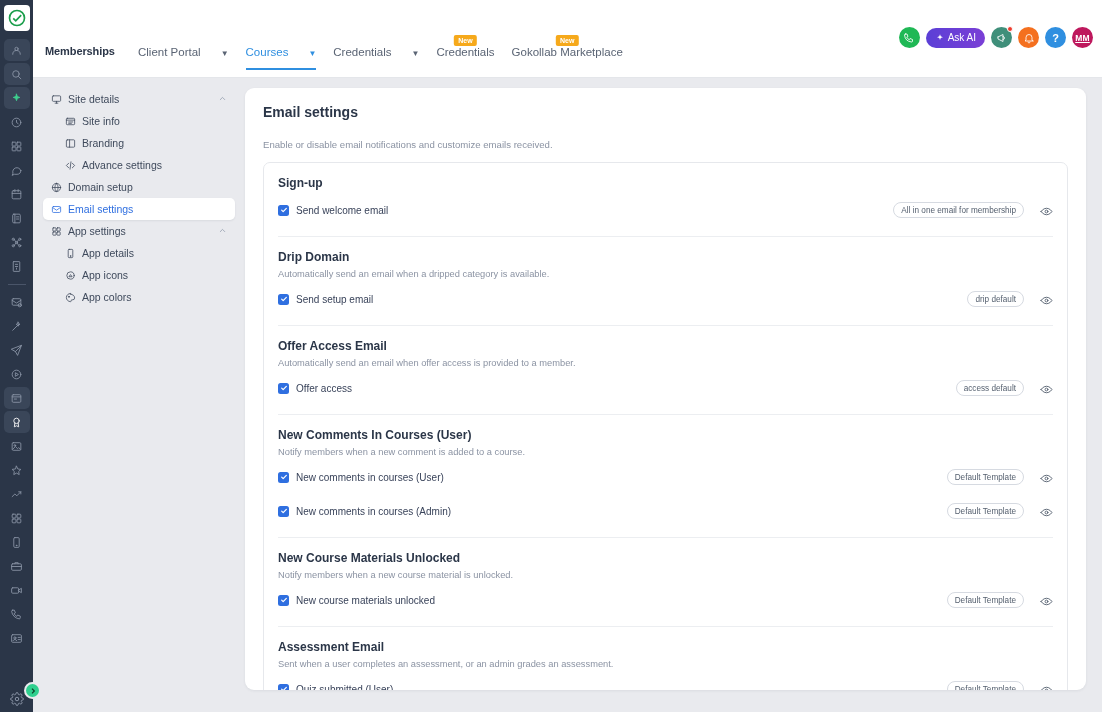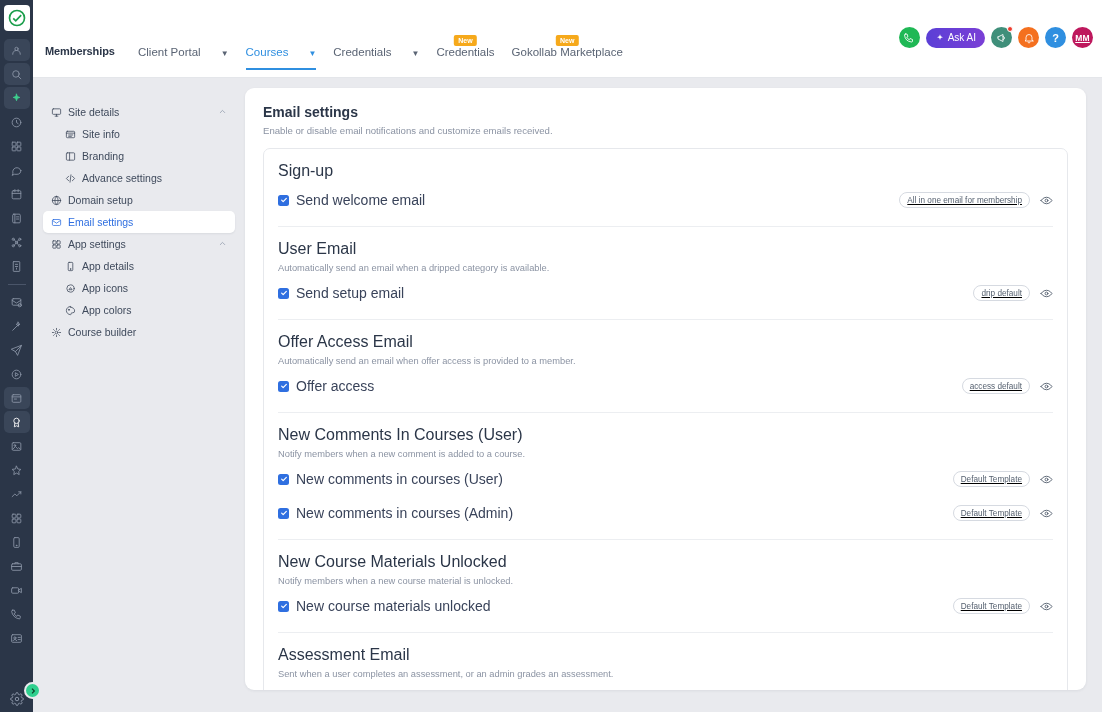--- a/index.html
+++ b/index.html
@@ -107,21 +107,20 @@
     background: #ef3b2d; border: 1.2px solid #fff;
   }
 
   
   .body { display: flex; height: 634px; }
 
   
   .leftnav {
     width: 212px; flex: 0 0 212px;
     padding: 10px 10px 0 10px;
-    margin-top: 13px;
   }
   .ln-row {
     display: flex; align-items: center;
     height: 22px; padding: 0 8px;
     border-radius: 5px; font-size: 10.5px; color: #3f4a5c;
     gap: 6px; position: relative;
   }
   .ln-row.active {
     background: #ffffff; color: #2f6fe0; font-weight: normal;
     box-shadow: 0 1px 2px rgba(30,40,60,.08);
@@ -134,44 +133,44 @@
   
   .main { flex: 1; padding: 10px 16px 0 0; }
   .card {
     background: #ffffff; border-radius: 9px;
     height: 602px;
     padding: 16px 18px 0 18px;
     box-shadow: 0 1px 3px rgba(30,40,60,.07);
     overflow: hidden;
   }
   .page-title { font-size: 14px; font-weight: bold; color: #2b3648; }
-  .page-sub { font-size: 9.6px; color: #8b93a3; margin-top: 5px; }
+  .page-sub { font-size: 9.6px; color: #8b93a3; margin-top: 19px; }
 
   .panel {
     margin-top: 12px;
     border: 1px solid #e6e8ec; border-radius: 7px;
     padding: 0 14px;
   }
   .section { padding: 13px 0 4px 0; border-bottom: 1px solid #eceef1; }
   .section:last-child { border-bottom: none; }
-  .sec-title { font-size: 16px; font-weight: normal; color: #2b3648; }
+  .sec-title { font-size: 12px; font-weight: bold; color: #2b3648; }
   .sec-desc { font-size: 9.3px; color: #8b93a3; margin-top: 5px; }
 
   .opt {
     display: flex; align-items: center;
     height: 28px; margin-top: 6px;
   }
   .chk {
     width: 11px; height: 11px; border-radius: 2.5px;
     background: #2f6fe0; flex: 0 0 11px;
     display: flex; align-items: center; justify-content: center;
     margin-right: 7px;
   }
-  .opt-label { font-size: 14px; color: #39435a; }
-  .opt-right { margin-left: auto; display: flex; align-items: center; gap: 10px; text-decoration: underline; }
+  .opt-label { font-size: 10px; color: #39435a; }
+  .opt-right { margin-left: auto; display: flex; align-items: flex-end; gap: 16px; }
   .tag {
     border: 1px solid #d6dae1; border-radius: 10px;
     padding: 2.5px 7px; font-size: 8.2px; color: #55606f;
     white-space: nowrap; background:#fff;
   }
   .eye { width: 13px; height: 13px; color: #55606f; display:flex; align-items:center; justify-content:center; }
   .opt:last-child { margin-bottom: 8px; }
 </style>
 </head>
 <body>
@@ -519,29 +518,20 @@
           </div>
           <div class="ln-row child">
             <span class="ln-ico">
               <svg width="11" height="11" viewBox="0 0 24 24" fill="none" stroke="currentColor" stroke-width="1.7" stroke-linecap="round" stroke-linejoin="round">
                 <path d="M12 3a9 9 0 1 0 0 18c1 0 2-1 1.5-2s.5-2 1.5-2h2a4 4 0 0 0 4-4c0-5-4-8-9-8z"></path>
                 <circle cx="8.5" cy="10.5" r="1" fill="currentColor"></circle>
               </svg>
             </span>
             <span class="ln-label">App colors</span>
           </div>
-          <div class="ln-row">
-            <span class="ln-ico">
-              <svg width="11" height="11" viewBox="0 0 24 24" fill="none" stroke="currentColor" stroke-width="1.7" stroke-linecap="round" stroke-linejoin="round">
-                <circle cx="12" cy="12" r="3"></circle>
-                <path d="M12 3v2.5M12 18.5V21M3 12h2.5M18.5 12H21M5.6 5.6l1.8 1.8M16.6 16.6l1.8 1.8M18.4 5.6l-1.8 1.8M7.4 16.6l-1.8 1.8"></path>
-              </svg>
-            </span>
-            <span class="ln-label">Course builder</span>
-          </div>
         </div>
 
       <div class="main">
         <div class="card">
           <div class="page-title">Email settings</div>
           <div class="page-sub">Enable or disable email notifications and customize emails received.</div>
           <div class="panel" id="panel">
               <div class="section">
                 <div class="sec-title">Sign-up</div>
                 <div class="opt">
@@ -556,21 +546,21 @@
                     <span class="eye">
                       <svg width="13" height="13" viewBox="0 0 24 24" fill="none" stroke="#55606f" stroke-width="1.7" stroke-linecap="round" stroke-linejoin="round">
                         <path d="M2 12s3.6-6 10-6 10 6 10 6-3.6 6-10 6S2 12 2 12z"></path>
                         <circle cx="12" cy="12" r="2.6"></circle>
                       </svg>
                     </span>
                   </span>
                 </div>
               </div>
               <div class="section">
-                <div class="sec-title">User Email</div>
+                <div class="sec-title">Drip Domain</div>
                 <div class="sec-desc">Automatically send an email when a dripped category is available.</div>
                 <div class="opt">
                   <span class="chk">
                     <svg width="8" height="8" viewBox="0 0 24 24" fill="none" stroke="#ffffff" stroke-width="3.6" stroke-linecap="round" stroke-linejoin="round">
                       <path d="M5 12.5l4.5 4.5L19 7"></path>
                     </svg>
                   </span>
                   <span class="opt-label">Send setup email</span>
                   <span class="opt-right">
                     <span class="tag">drip default</span>

